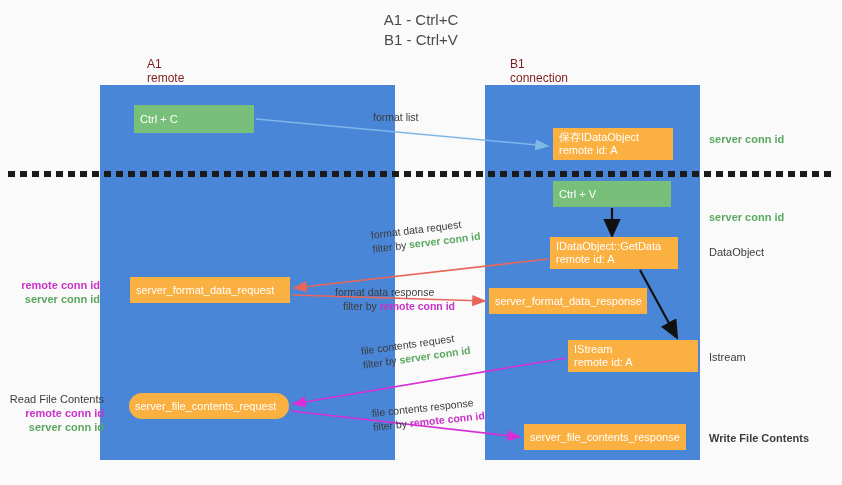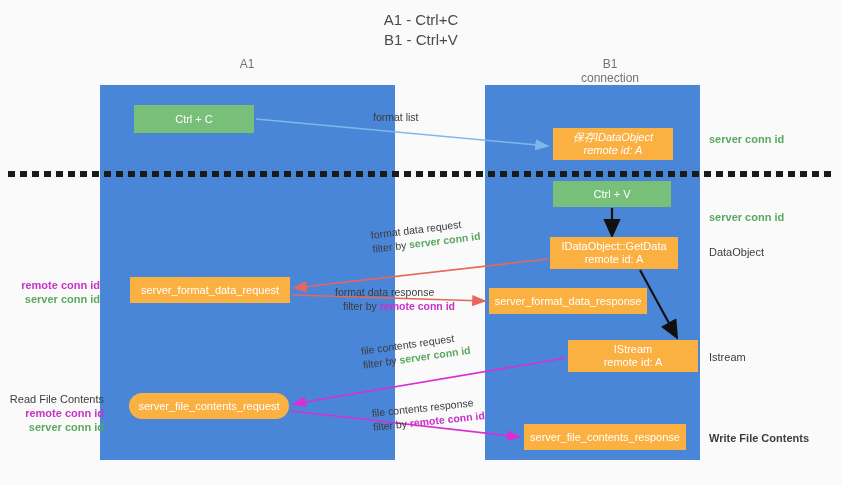--- a/index.html
+++ b/index.html
@@ -31,24 +31,24 @@
   }
   .lane {
     position: absolute;
     background: #4a86d8;
   }
   #lane-a1 { left: 100px; top: 85px; width: 295px; height: 375px; }
   #lane-b1 { left: 485px; top: 85px; width: 215px; height: 375px; }
 
   .lane-header {
     position: absolute;
-    text-align: center;
+    text-align: left;
     font-size: 12px;
     line-height: 14px;
-    color: #737373;
+    color: #7f1d1d;
     width: 200px;
   }
   #hdr-a1 { left: 147px; top: 57px; }
   #hdr-b1 { left: 510px; top: 57px; }
   .lane-header .lane-name { display: block; }
   .lane-header .lane-sub { display: block; }
 
   #title {
     position: absolute;
     left: 0;
@@ -59,34 +59,34 @@
     line-height: 20px;
     color: #4a4a4a;
   }
   #title span { display: block; }
 
   .node {
     position: absolute;
     box-sizing: border-box;
     display: flex;
     flex-direction: column;
-    align-items: center;
+    align-items: flex-start;
     justify-content: center;
     text-align: center;
     font-size: 11px;
     line-height: 13px;
     color: #ffffff;
     padding: 3px 6px;
   }
   .node.orange { background: #fbb040; background: #fbb042; }
   .node.green  { background: #78c07a; }
   .node .l2 { display: block; }
 
   #n-ctrlc   { left: 134px; top: 105px; width: 120px; height: 28px; }
-  #n-save    { left: 553px; top: 128px; width: 120px; height: 32px; font-style: italic; }
+  #n-save    { left: 553px; top: 128px; width: 120px; height: 32px; }
   #n-ctrlv   { left: 553px; top: 181px; width: 118px; height: 26px; }
   #n-getdata { left: 550px; top: 237px; width: 128px; height: 32px; }
   #n-sfdreq  { left: 130px; top: 277px; width: 160px; height: 26px; }
   #n-sfdresp { left: 489px; top: 288px; width: 158px; height: 26px; }
   #n-istream { left: 568px; top: 340px; width: 130px; height: 32px; }
   #n-sfcreq  { left: 129px; top: 393px; width: 160px; height: 26px; border-radius: 13px; }
   #n-sfcresp { left: 524px; top: 424px; width: 162px; height: 26px; }
 
   .side-label {
     position: absolute;
@@ -139,20 +139,21 @@
 
 <div id="canvas">
 
   <div id="title">
     <span>A1 - Ctrl+C</span>
     <span>B1 - Ctrl+V</span>
   </div>
 
   <div class="lane-header" id="hdr-a1">
     <span class="lane-name">A1</span>
+    <span class="lane-sub">remote</span>
   </div>
   <div class="lane-header" id="hdr-b1">
     <span class="lane-name">B1</span>
     <span class="lane-sub">connection</span>
   </div>
 
   <div class="lane" id="lane-a1"></div>
   <div class="lane" id="lane-b1"></div>
 
   <svg class="edges" viewBox="0 0 842 485">

